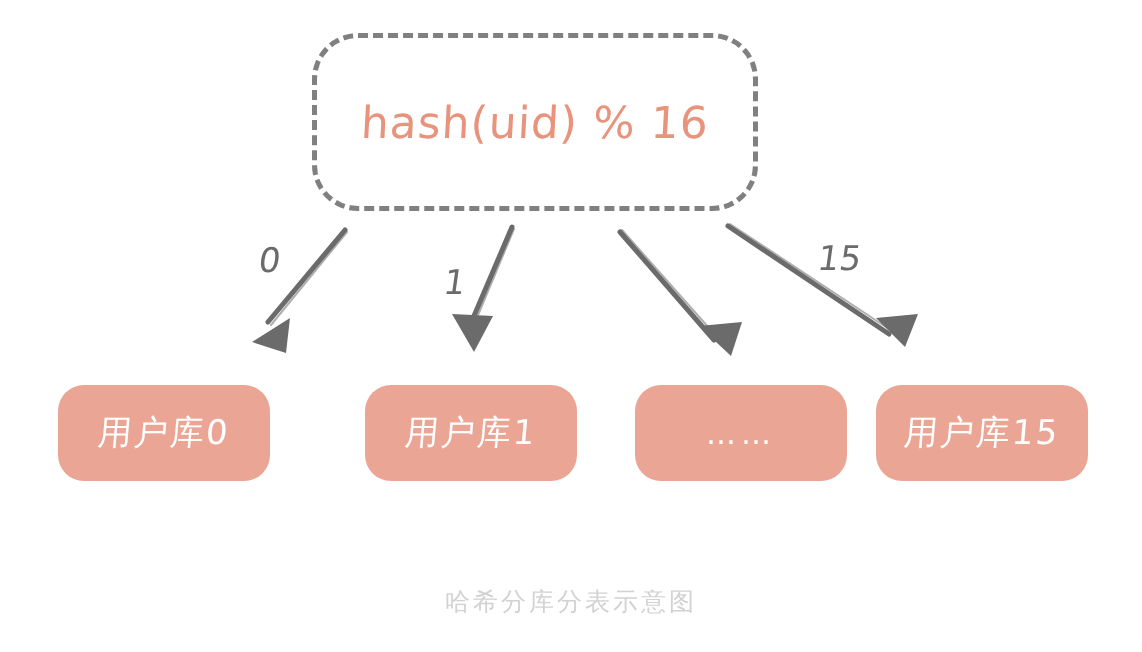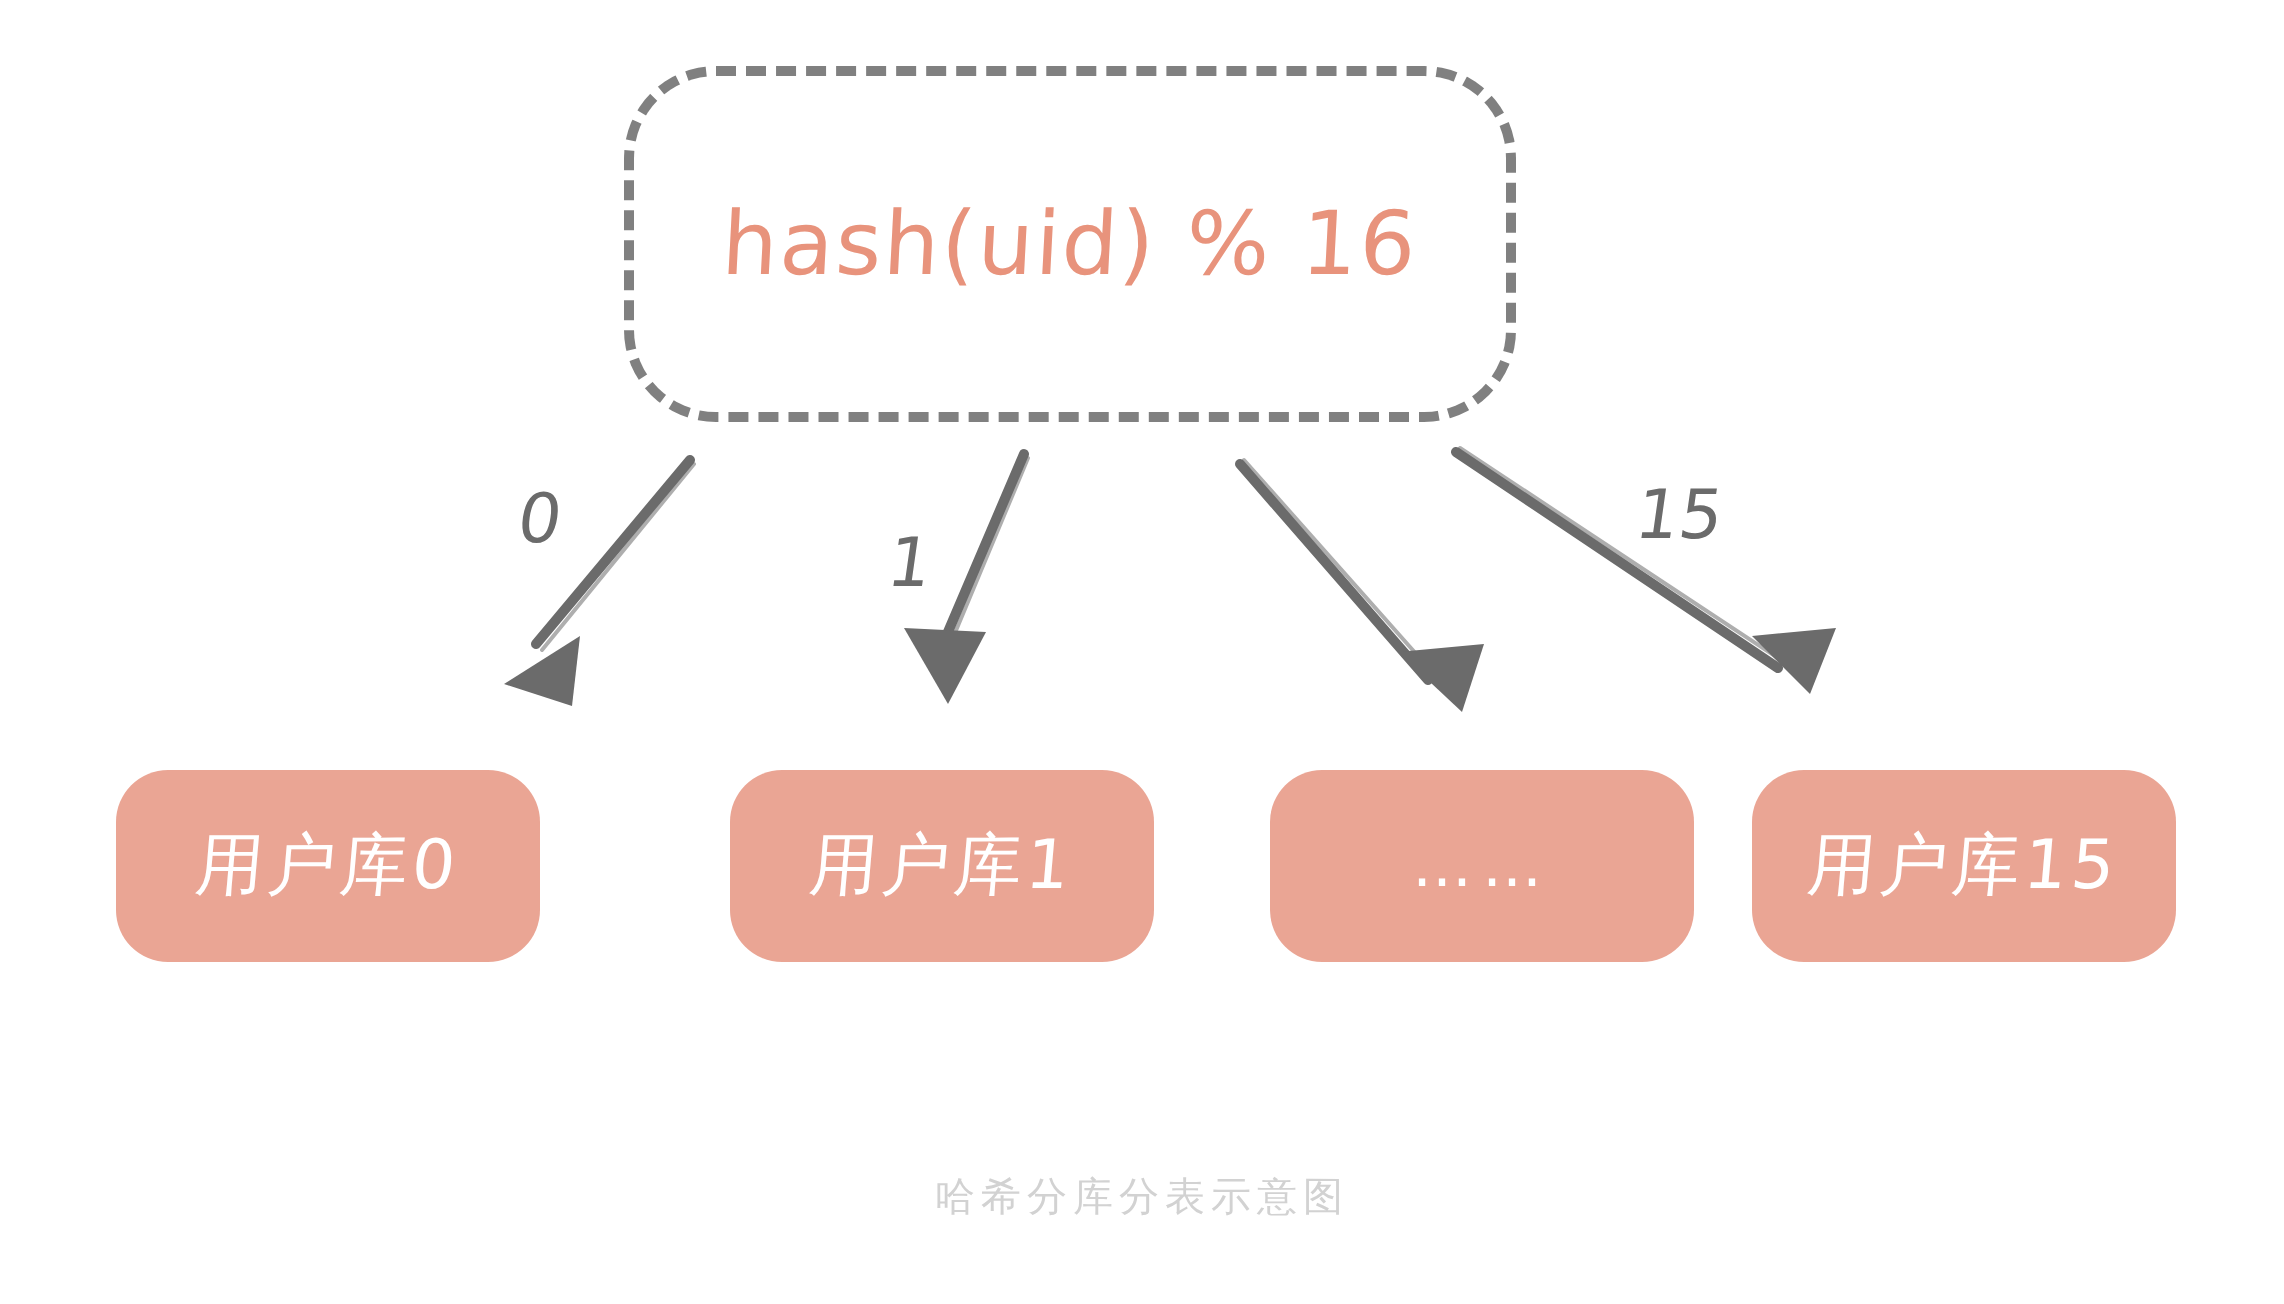--- a/index.html
+++ b/index.html
@@ -97,21 +97,21 @@
   .arrow-label.l15 { left: 818px; top: 238px; }
 
   
   .caption {
     position: absolute;
     left: 0;
     top: 585px;
     width: 1142px;
     text-align: center;
     color: #d2d2d2;
-    font-size: 20px;
+    font-size: 25px;
     letter-spacing: 3px;
     font-family: "DejaVu Sans", sans-serif;
     font-weight: 400;
   }
 </style>
 </head>
 <body>
 
 <div id="canvas">
 

